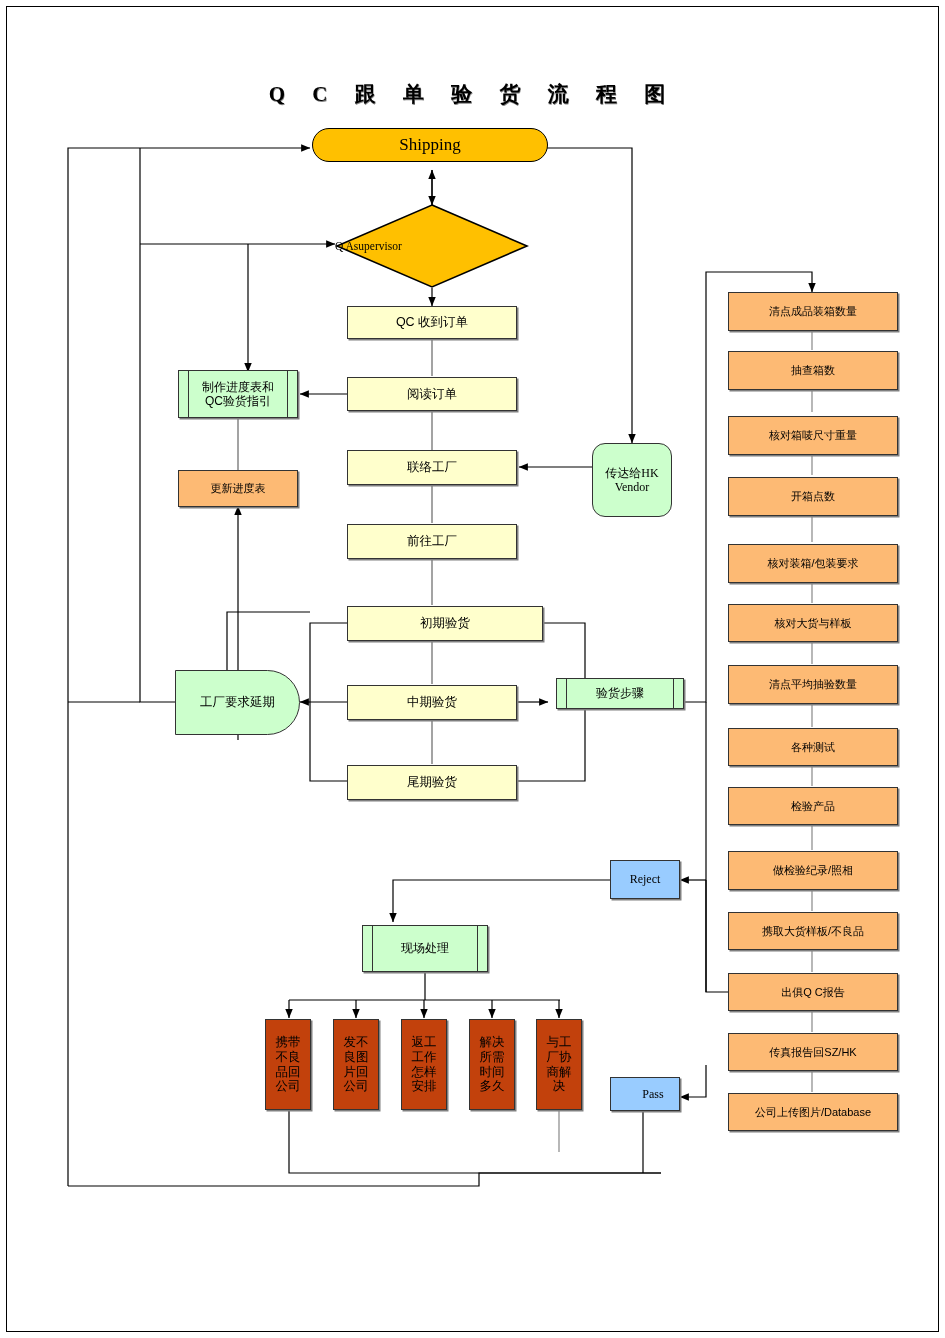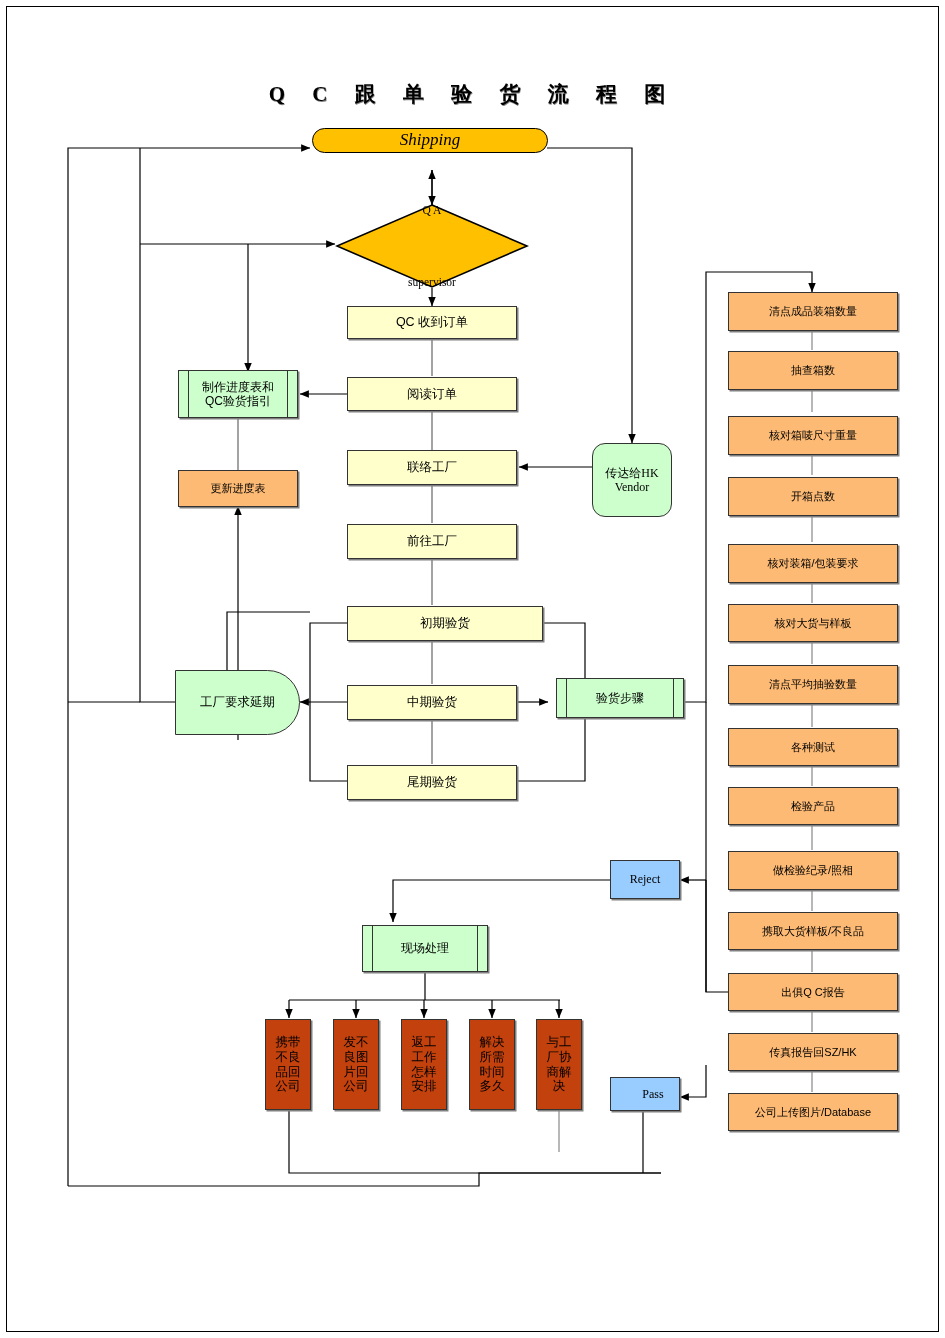--- a/index.html
+++ b/index.html
@@ -60,23 +60,23 @@
     left: 0;
     top: 0;
   }
   .shape-decision-label {
     position: absolute;
     left: 0;
     top: 0;
     width: 100%;
     height: 100%;
     display: flex;
-    flex-direction: column;
+    flex-direction: row;
     align-items: center;
-    justify-content: space-between;
+    justify-content: flex-start;
     font-family: "Liberation Serif", serif;
     font-size: 11.5px;
     line-height: 1.22;
     color: #000;
     pointer-events: none;
   }
   .shape-process-yellow {
     background: #FFFFCC;
     border: 1.4px solid #333333;
     box-shadow: 1.5px 1.5px 0 0 #808080;
@@ -256,21 +256,21 @@
 
       <path d="M661,1173 L479,1173 L479,1186 L68,1186"></path>
 
       <path d="M706,1065 L706,1097 L680,1097" marker-end="url(#arrow)"></path>
 
     </g>
   </svg>
 
   <div id="title">Q C  跟 单 验 货 流 程 图</div>
 
-  <div class="node shape-terminator" style="left:312px; top:128px; width:236px; height:25px;font-style:italic;">
+  <div class="node shape-terminator" style="left:312px; top:128px; width:236px; height:34px;">
     <span>Shipping</span>
   </div>
 
   <div class="shape-decision-wrap" style="left:335px; top:203px; width:194px; height:86px;">
     <svg width="194" height="86" viewBox="0 0 194 86" xmlns="http://www.w3.org/2000/svg">
       <polygon points="97,2 192,43 97,84 2,43" fill="#FFC000" stroke="#000000" stroke-width="1.6"></polygon>
     </svg>
     <div class="shape-decision-label">
       <span>Q A</span>
       <span>supervisor</span>
@@ -316,21 +316,21 @@
   </div>
 
   <div class="node shape-process-yellow" style="left:347px; top:765px; width:170px; height:35px;">
     <span>尾期验货</span>
   </div>
 
   <div class="node shape-delay" style="left:175px; top:670px; width:125px; height:65px;">
     <span>工厂要求延期</span>
   </div>
 
-  <div class="node shape-predefined" style="left:556px; top:678px; width:128px; height:40px; position:absolute;">
+  <div class="node shape-predefined" style="left:556px; top:678px; width:128px; height:31px; position:absolute;">
     <span>验货步骤</span>
   </div>
 
   <div class="node shape-process-blue" style="left:728px; top:292px; width:170px; height:39px;">
     <span>清点成品装箱数量</span>
   </div>
   <div class="node shape-process-blue" style="left:728px; top:351px; width:170px; height:39px;">
     <span>抽查箱数</span>
   </div>
   <div class="node shape-process-blue" style="left:728px; top:416px; width:170px; height:39px;">

